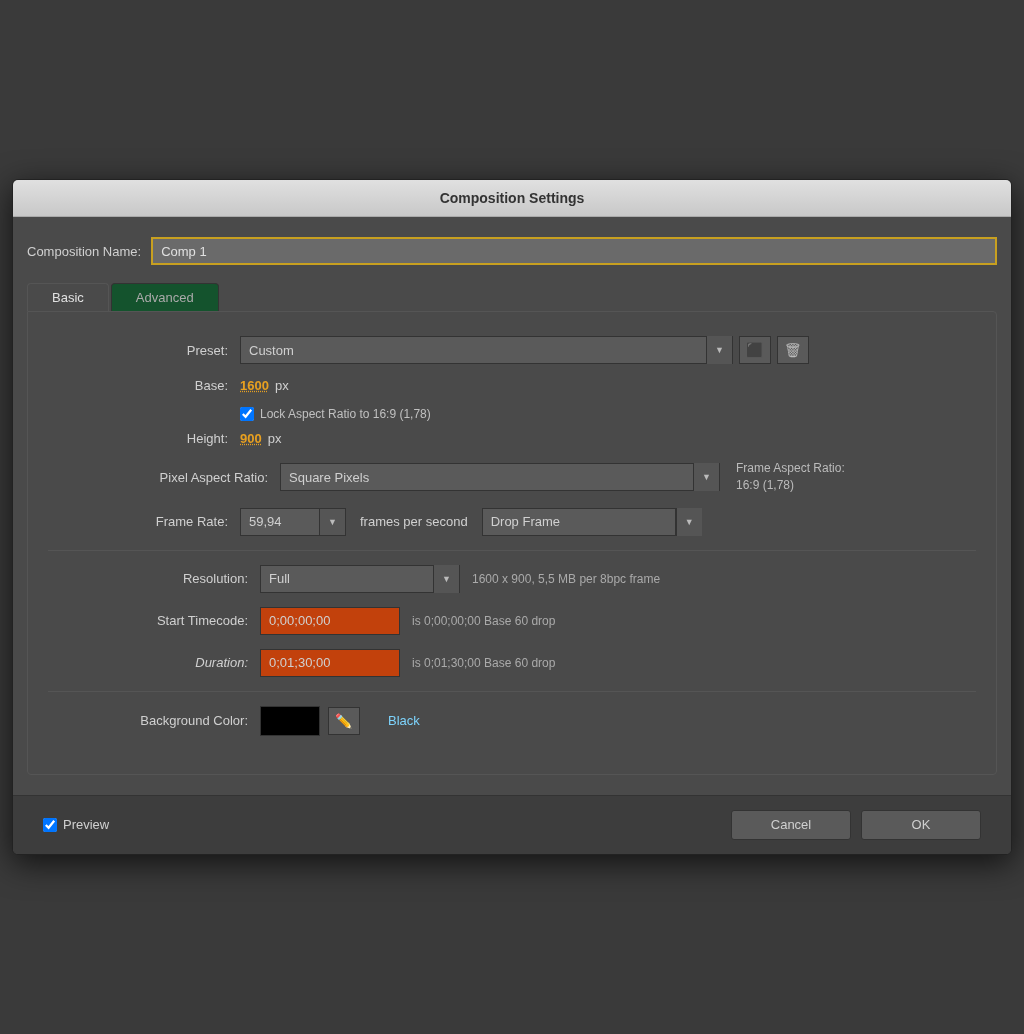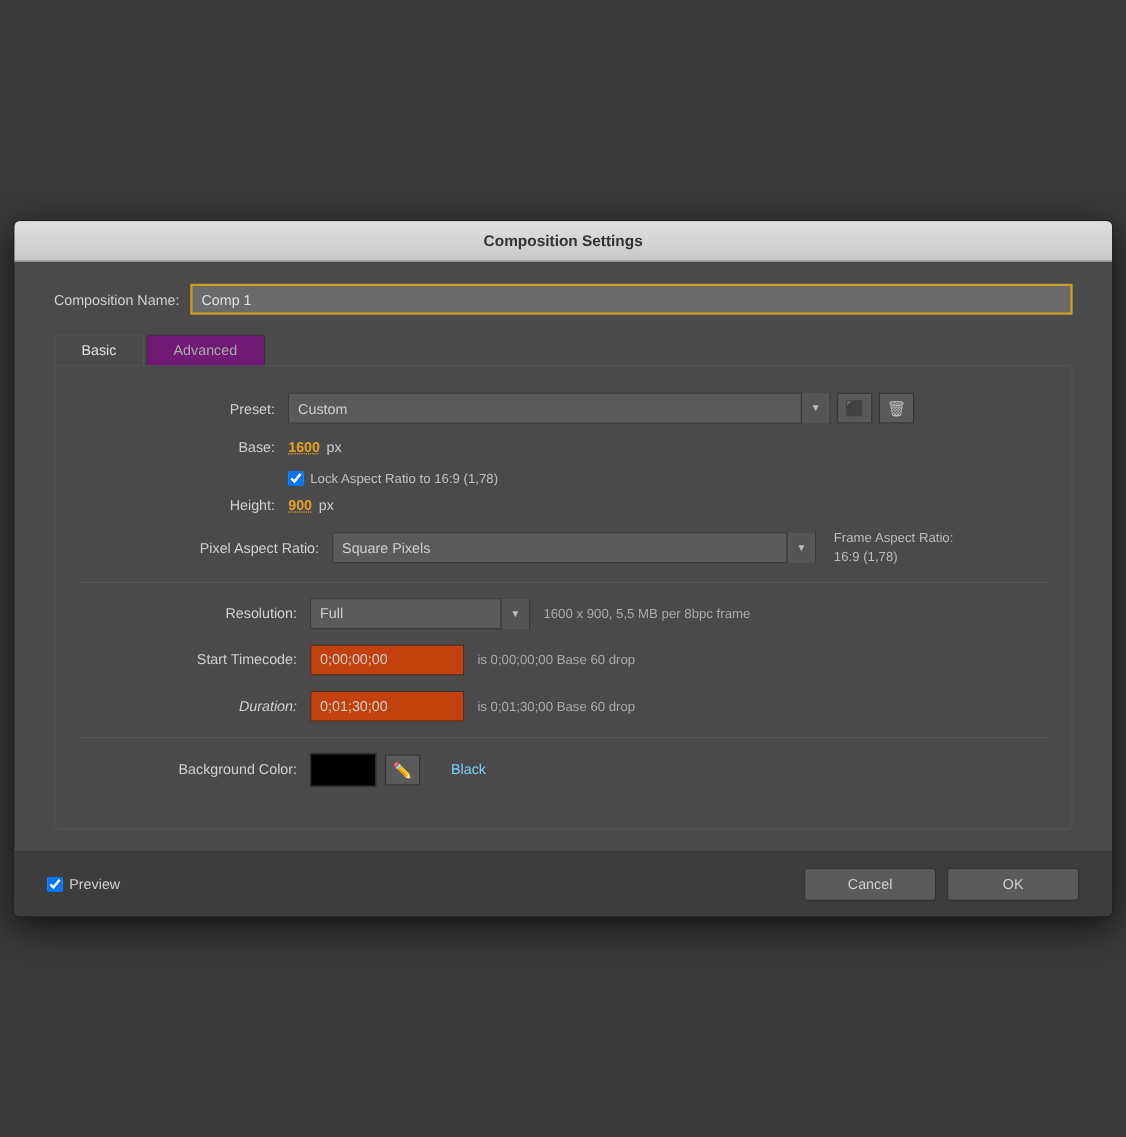--- a/index.html
+++ b/index.html
@@ -24,21 +24,21 @@
     .title-bar {
       background: linear-gradient(to bottom, #e0e0e0, #c8c8c8);
       padding: 10px 0;
       text-align: center;
       font-size: 14px;
       font-weight: bold;
       color: #333;
       border-bottom: 1px solid #aaa;
     }
     .dialog-body {
-      padding: 20px 36px;
+      padding: 20px 14px;
     }
     .comp-name-row {
       display: flex;
       align-items: center;
       margin-bottom: 18px;
     }
     .comp-name-row label {
       font-size: 13px;
       color: #d0d0d0;
       margin-right: 10px;
@@ -66,21 +66,21 @@
       border: 1px solid #333;
       border-bottom: none;
       margin-right: 2px;
     }
     .tab.active {
       background: #4a4a4a;
       color: #e0e0e0;
       border-color: #555;
     }
     .tab.inactive {
-      background: #701a75;
+      background: #14532d;
       color: #aaa;
       border-color: #333;
     }
     .tab-content {
       border: 1px solid #555;
       border-radius: 0 4px 4px 4px;
       padding: 24px 20px;
       background: #4a4a4a;
     }
     .form-row {
@@ -409,20 +409,33 @@
             <option>D1/DV PAL</option>
           </select>
           <div class="dropdown-arrow"></div>
         </div>
         <div class="frame-aspect-info">
           <div>Frame Aspect Ratio:</div>
           <div>16:9 (1,78)</div>
         </div>
       </div>
 
+      <div class="form-row">
+        <div class="form-label fr-label" style="width:180px;">Frame Rate:</div>
+        <input class="fr-input" type="text" value="59,94" style="">
+        <div class="fr-dropdown-btn"></div>
+        <span class="fr-unit">frames per second</span>
+        <div class="dropframe-wrapper">
+          <select class="dropframe-select">
+            <option>Drop Frame</option>
+            <option>Non-Drop Frame</option>
+          </select>
+          <div class="dropdown-arrow"></div>
+        </div>
+      </div>
 
       <hr class="divider">
 
       <div class="form-row">
         <div class="form-label res-label">Resolution:</div>
         <div class="select-wrapper res-select-wrapper">
           <select class="select-field" style="flex:1;">
             <option>Full</option>
             <option>Half</option>
             <option>Third</option>

